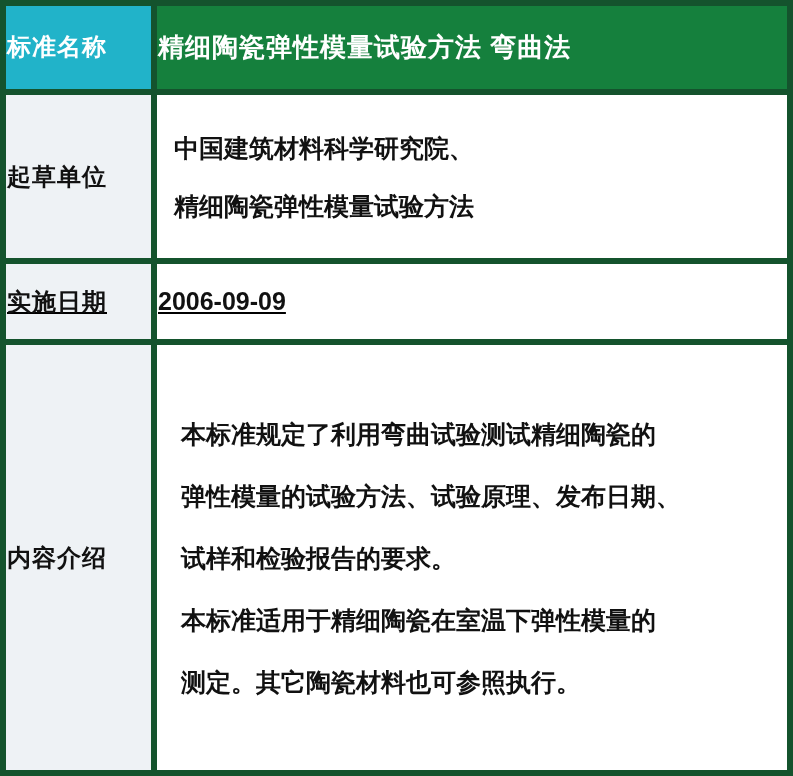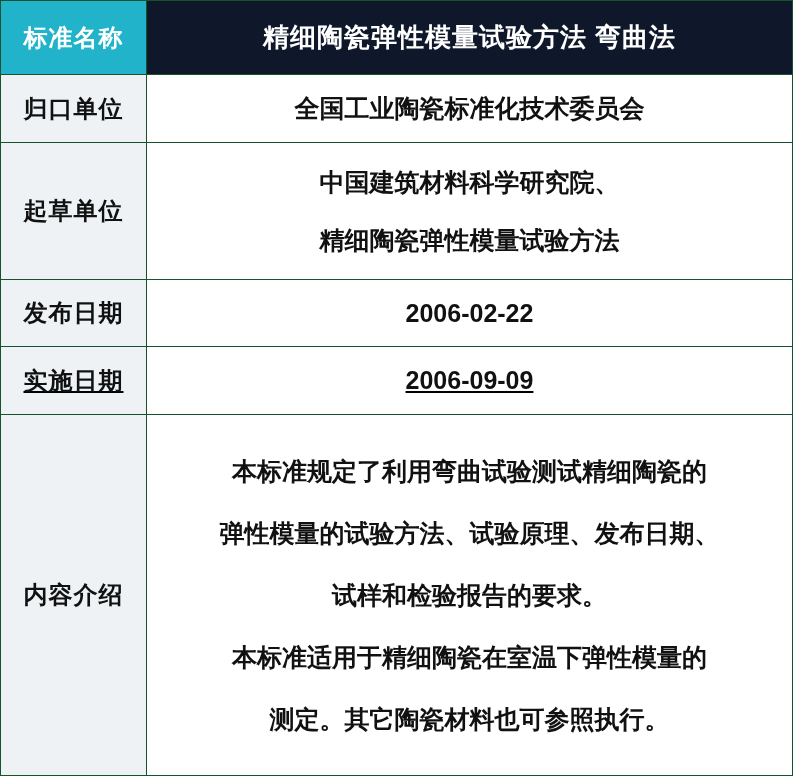--- a/index.html
+++ b/index.html
@@ -12,44 +12,43 @@
     height: 776px;
     font-family: "Liberation Sans", sans-serif;
   }
   .std-table {
     width: 793px;
     height: 776px;
     border-collapse: collapse;
     table-layout: fixed;
   }
   .std-table td {
-    border: 1px solid #14532d;
+    border: 6px solid #14532d;
     vertical-align: middle;
-    text-align: center;
     font-weight: bold;
   }
   .label-cell {
     width: 143px;
     background: #eef2f5;
     color: #111111;
     font-size: 24px;
     letter-spacing: 1px;
   }
   .value-cell {
     background: #ffffff;
     color: #111111;
     font-size: 25px;
   }
   .header-row .label-cell {
     background: #21b3c9;
     color: #ffffff;
     font-size: 24px;
   }
   .header-row .value-cell {
-    background: #0f172a;
+    background: #15803d;
     color: #ffffff;
     font-size: 26px;
     letter-spacing: 1px;
   }
   .row-h1 { height: 68px; }
   .row-h2 { height: 62px; }
   .row-h3 { height: 62px; }
   .row-h4 { height: 124px; }
   .row-h5 { height: 62px; }
   .row-h6 { height: 62px; text-decoration: underline; }
@@ -73,34 +72,26 @@
 </style>
 </head>
 <body>
 
 <table class="std-table">
   <tbody>
     <tr class="header-row row-h1">
       <td class="label-cell">标准名称</td>
       <td class="value-cell">精细陶瓷弹性模量试验方法  弯曲法</td>
     </tr>
-    <tr class="row-h3">
-      <td class="label-cell">归口单位</td>
-      <td class="value-cell">全国工业陶瓷标准化技术委员会</td>
-    </tr>
     <tr class="row-h4">
       <td class="label-cell">起草单位</td>
       <td class="value-cell multiline">
         <div>中国建筑材料科学研究院、</div>
         <div>精细陶瓷弹性模量试验方法</div>
       </td>
-    </tr>
-    <tr class="row-h5">
-      <td class="label-cell">发布日期</td>
-      <td class="value-cell mono-num">2006-02-22</td>
     </tr>
     <tr class="row-h6">
       <td class="label-cell">实施日期</td>
       <td class="value-cell mono-num">2006-09-09</td>
     </tr>
     <tr class="row-h7">
       <td class="label-cell">内容介绍</td>
       <td class="value-cell content-cell">
         <p class="para">本标准规定了利用弯曲试验测试精细陶瓷的</p>
         <p class="para">弹性模量的试验方法、试验原理、发布日期、</p>

